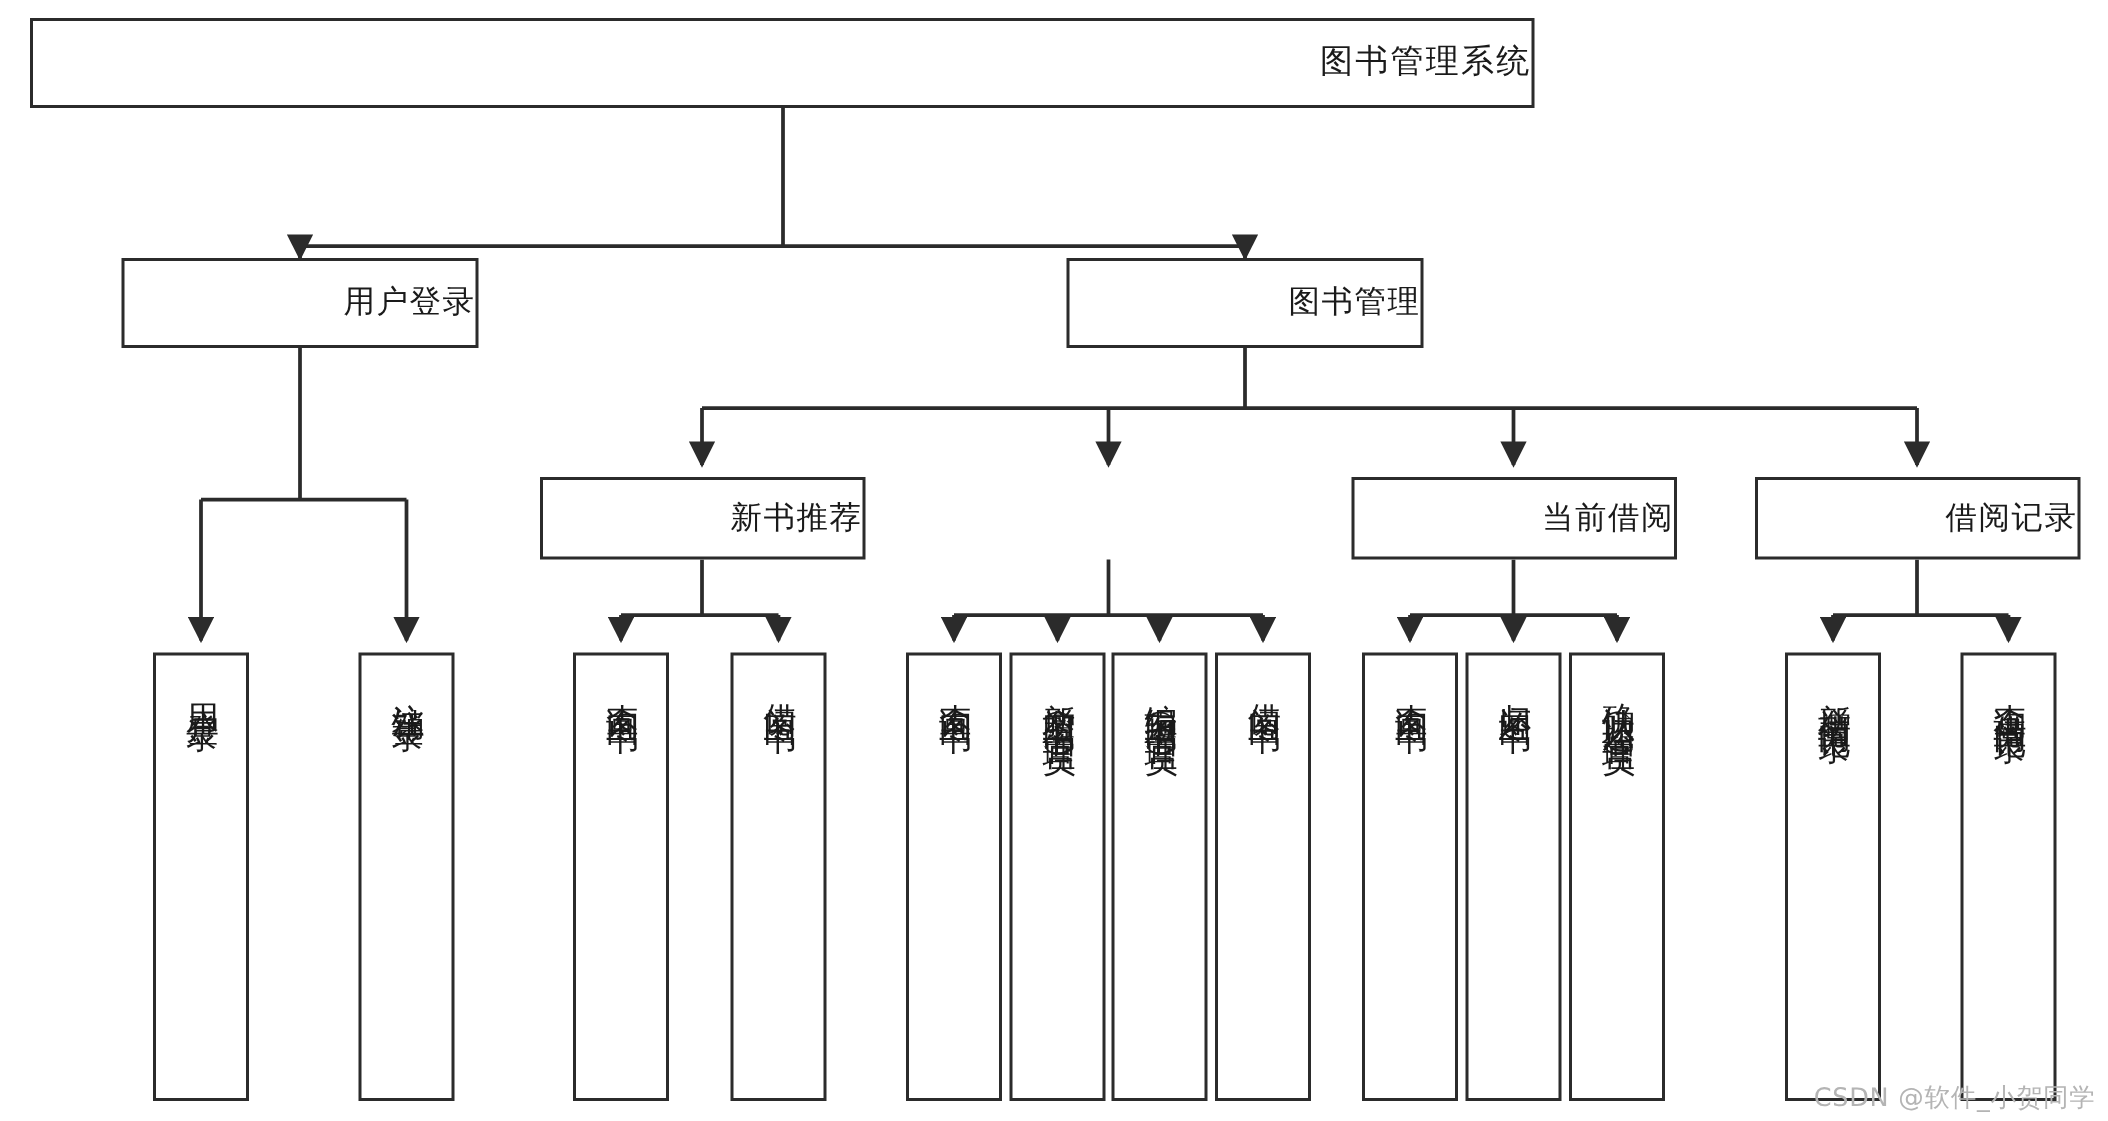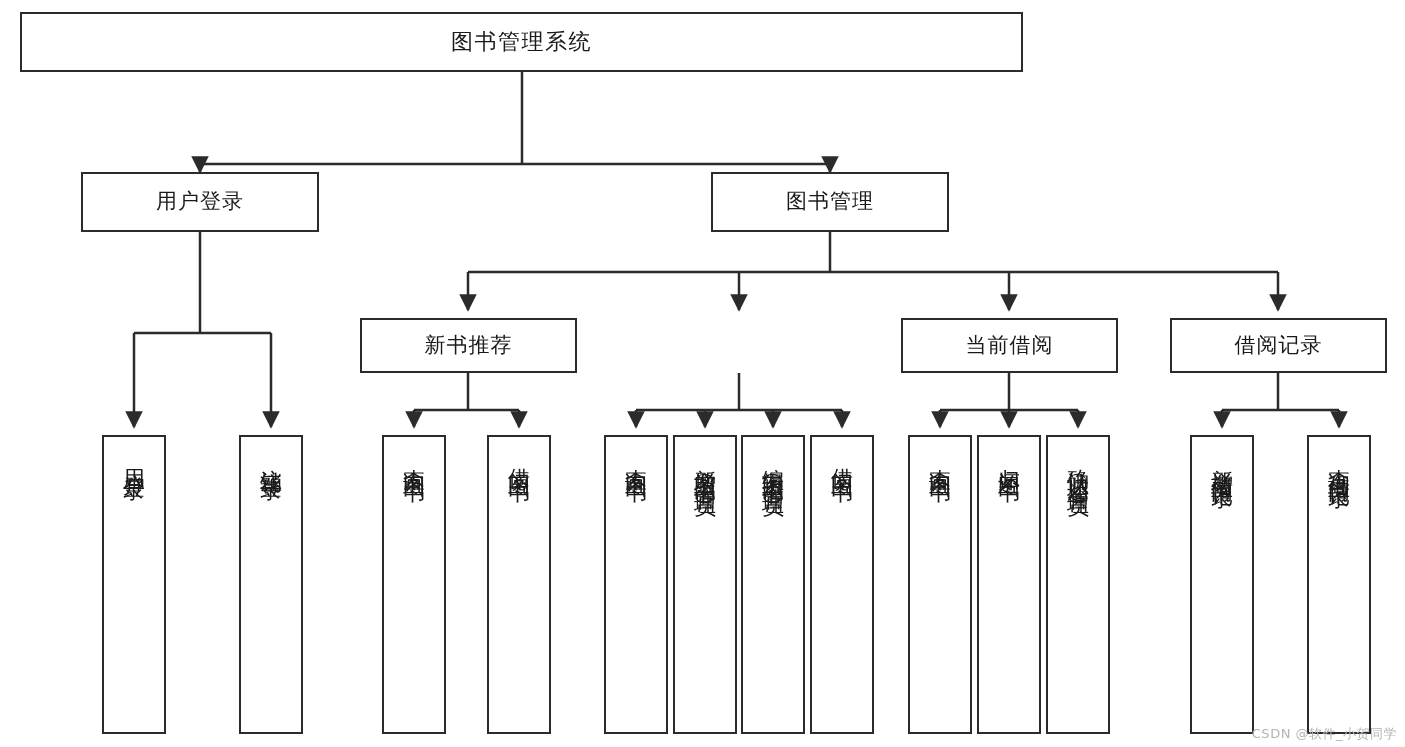--- a/index.html
+++ b/index.html
@@ -25,21 +25,21 @@
     width: 1405px;
     height: 747px;
   }
   .node {
     position: absolute;
     box-sizing: border-box;
     background: #ffffff;
     border: 2px solid #2b2b2b;
     display: flex;
     align-items: center;
-    justify-content: center;
+    justify-content: flex-end;
     z-index: 2;
   }
   .node-label {
     color: #1a1a1a;
     line-height: 1.22;
     text-align: center;
     white-space: pre-line;
   }
   .node.horizontal .node-label {
     font-size: 21px;
@@ -58,21 +58,21 @@
     writing-mode: vertical-rl;
     text-orientation: upright;
     font-size: 22px;
     letter-spacing: 4px;
     line-height: 1;
   }
   #watermark {
     position: absolute;
     right: 8px;
     bottom: 4px;
-    font-size: 13px;
+    font-size: 17px;
     color: #b4b4b4;
     letter-spacing: 0.5px;
     z-index: 5;
     white-space: nowrap;
     pointer-events: none;
   }
 </style>
 </head>
 <body>
 

